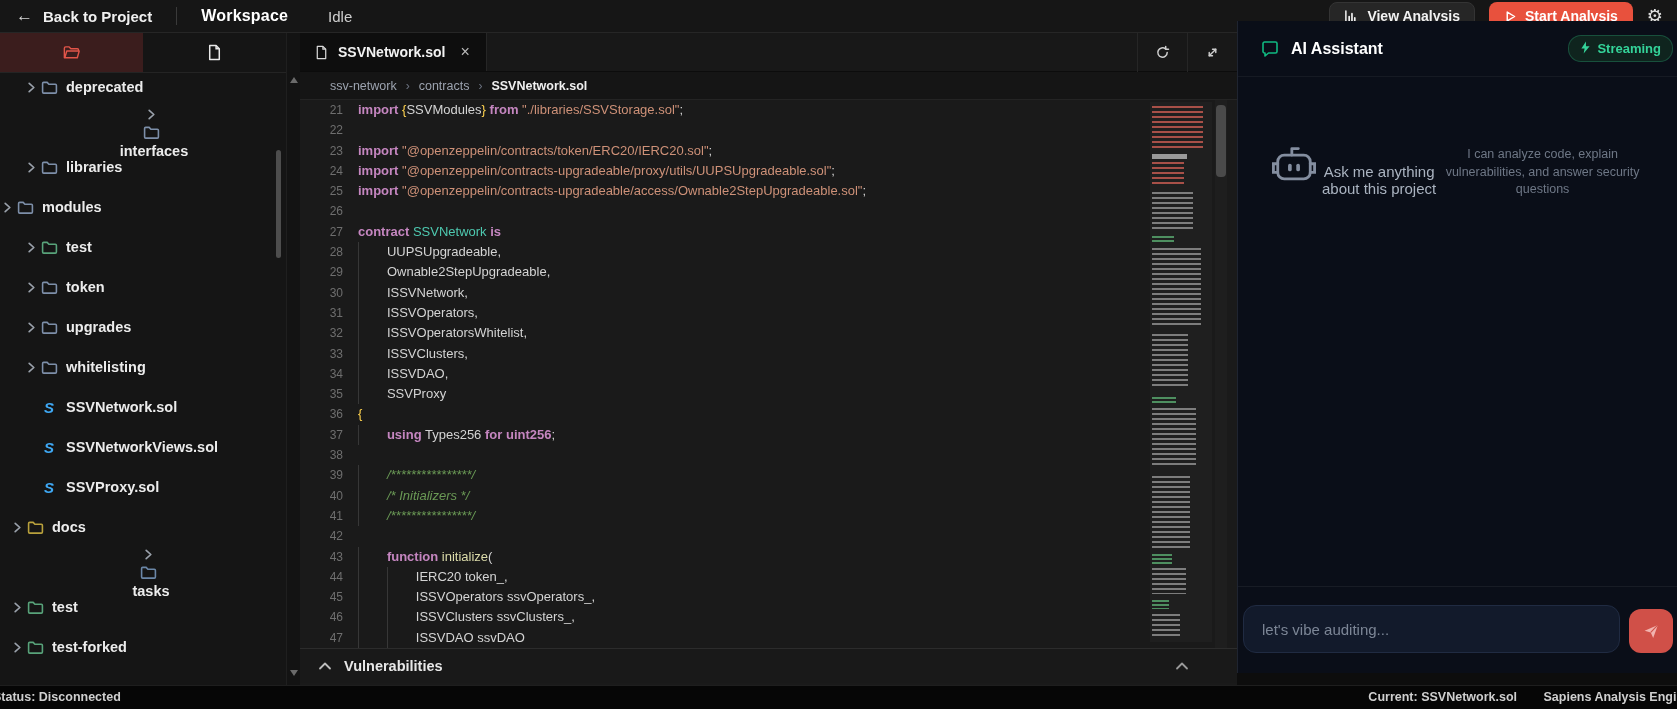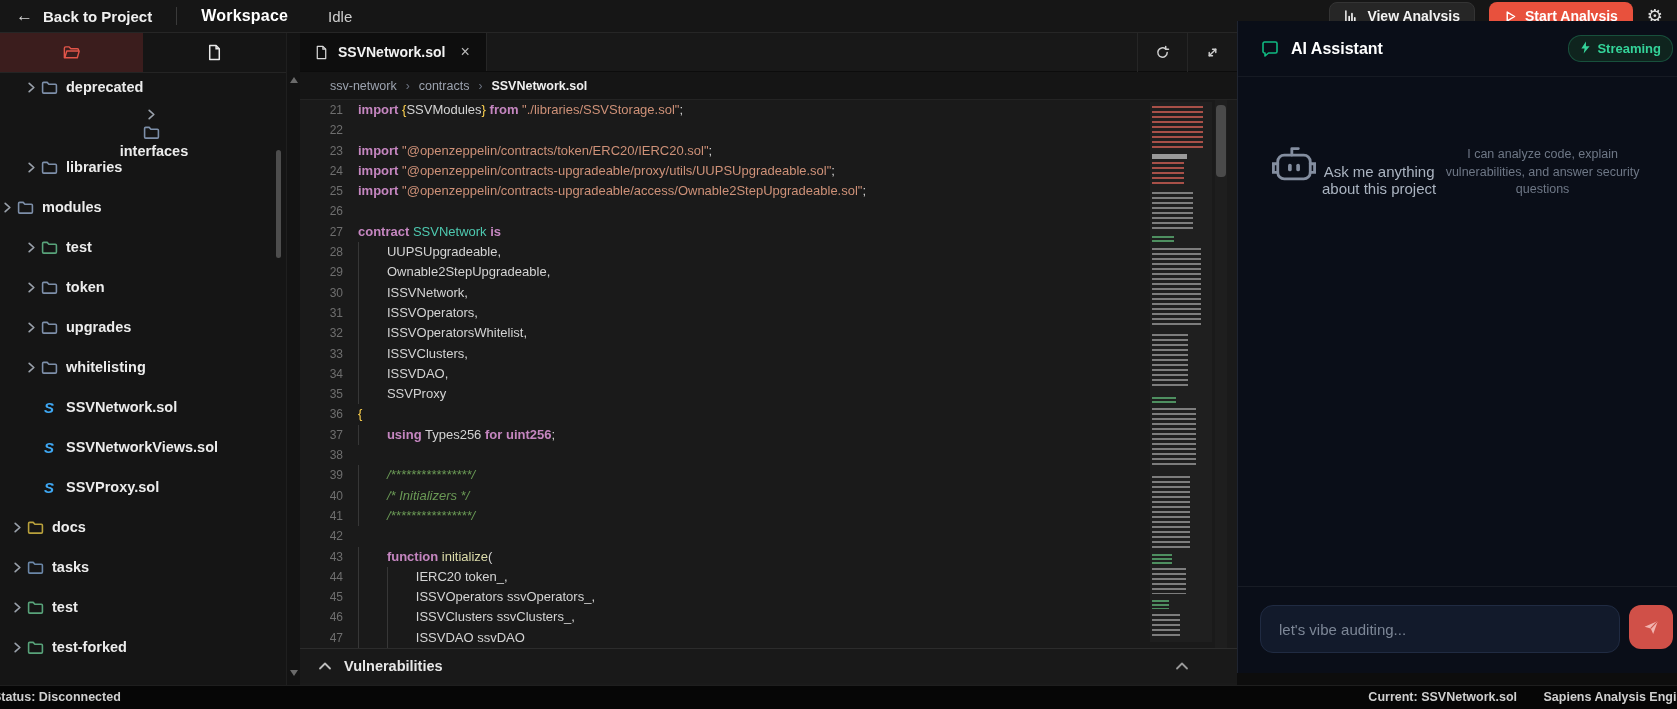--- a/index.html
+++ b/index.html
@@ -77,21 +77,21 @@
 
   
   .rightpanel{position:absolute;left:1237px;top:21px;width:440px;height:652px;background:#0a0e18;border-left:1px solid #1f2430;display:flex;flex-direction:column;}
   .rp-header{height:56px;display:flex;align-items:center;padding:0 4px 0 22px;border-bottom:1px solid rgba(255,255,255,0.05);}
   .rp-title{font-size:16px;font-weight:700;color:#fff;margin-left:11px;}
   .stream-pill{margin-left:auto;display:flex;align-items:flex-start;gap:6px;background:#0f241e;border:1px solid rgba(52,211,153,0.25);color:#34d399;font-size:13px;font-weight:600;padding:5px 11px;border-radius:13px;}
   .rp-body{flex:1;position:relative;}
   .rp-empty{position:absolute;left:0;right:0;top:58px;display:flex;align-items:center;text-align:center;padding:0 30px;}
   .rp-empty-title{margin-top:26px;font-size:15px;color:#aab3c0;}
   .rp-empty-sub{margin-top:11px;font-size:12.5px;line-height:1.4;color:#6e7786;max-width:380px;}
-  .rp-inputarea{border-top:1px solid rgba(255,255,255,0.06);padding:18px 4px 20px 22px;display:flex;align-items:flex-start;margin-top:25px;}
+  .rp-inputarea{border-top:1px solid rgba(255,255,255,0.06);padding:18px 4px 20px 5px;display:flex;align-items:flex-end;margin-top:25px;}
   .chat-input{flex:1;height:48px;background:#121a2b;border:1px solid #202b42;border-radius:13px;color:#e5e5e5;font-size:15px;padding:0 18px;outline:none;}
   .chat-input::placeholder{color:#7c8696;}
   .send-btn{width:44px;height:44px;margin-left:9px;background:#d05048;border:none;border-radius:12px;display:flex;align-items:center;justify-content:center;cursor:pointer;flex:0 0 44px;}
 
   
   .statusbar{position:absolute;left:0;top:685px;width:1677px;height:24px;background:#060606;border-top:1px solid #1e1e1e;font-size:12.5px;font-weight:600;color:#cfcfcf;}
   .sb-left{position:absolute;left:-7px;top:4px;white-space:nowrap;}
   .sb-current{position:absolute;right:160px;top:4px;white-space:nowrap;}
   .sb-engine{position:absolute;right:-14px;top:4px;white-space:nowrap;}
   svg{display:block;}
@@ -283,21 +283,21 @@
               <polyline points="2,2.5 7,7 2,11.5" fill="none" stroke="#9aa1ab" stroke-width="1.8" stroke-linecap="round" stroke-linejoin="round"></polyline>
             </svg>
           </span>
           <span class="tree-icon">
             <svg width="17" height="17" viewBox="0 0 16 16">
               <path d="M1.5 4.2c0-.6.4-1 1-1h3.3l1.6 1.8h6.1c.6 0 1 .4 1 1v6.3c0 .6-.4 1-1 1h-11c-.6 0-1-.4-1-1z" fill="none" stroke="#b9a13c" stroke-width="1.5" stroke-linejoin="round"></path>
             </svg>
           </span>
           <span class="tree-label">docs</span>
         </div>
-        <div class="tree-row" style="padding-left: 10px;">
+        <div class="tree-row" style="padding-left: 10px; flex-direction: column;">
           <span class="tree-chev">
             <svg width="9" height="13" viewBox="0 0 9 14">
               <polyline points="2,2.5 7,7 2,11.5" fill="none" stroke="#9aa1ab" stroke-width="1.8" stroke-linecap="round" stroke-linejoin="round"></polyline>
             </svg>
           </span>
           <span class="tree-icon">
             <svg width="17" height="17" viewBox="0 0 16 16">
               <path d="M1.5 4.2c0-.6.4-1 1-1h3.3l1.6 1.8h6.1c.6 0 1 .4 1 1v6.3c0 .6-.4 1-1 1h-11c-.6 0-1-.4-1-1z" fill="none" stroke="#6b87a8" stroke-width="1.5" stroke-linejoin="round"></path>
             </svg>
           </span>

